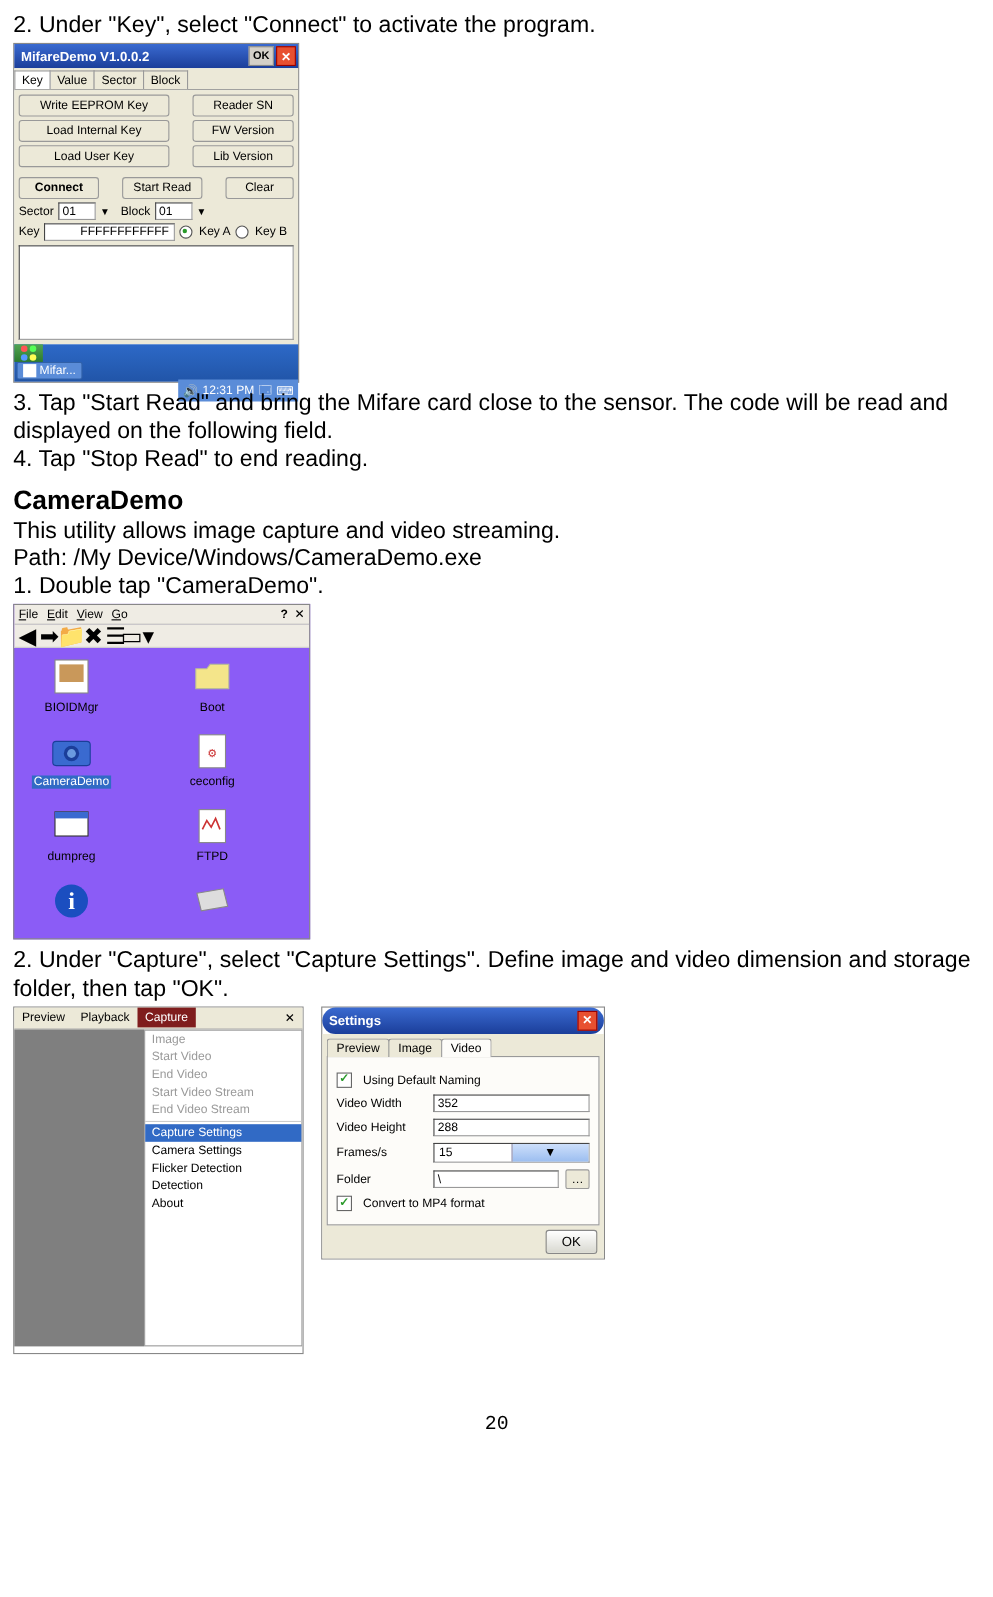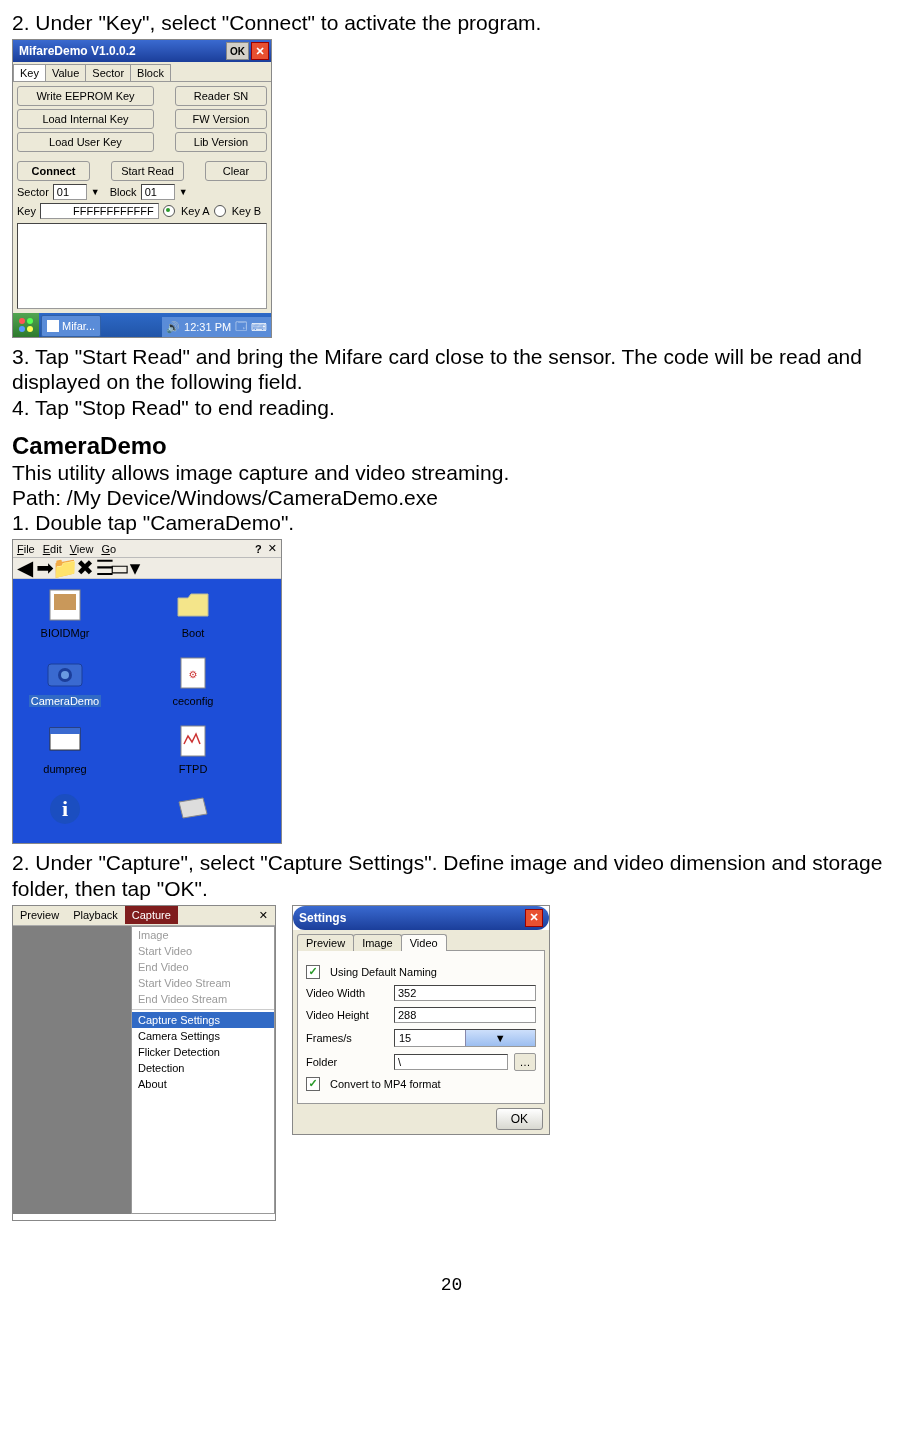--- a/index.html
+++ b/index.html
@@ -52,27 +52,27 @@
   .winbtn {
     font-size:11px; background:#ece9d8; border:1px solid #999;
     border-radius:3px; padding:3px 6px; flex:1; text-align:center;
   }
   .row { display:flex; align-items:center; gap:4px; font-size:11px; margin:3px 0;}
   .field { background:#fff; border:1px inset #999; font-size:11px; padding:1px 3px; width:26px; }
   .keyfield { width:82px;padding-left:32px; }
   .radio { width:10px;height:10px;border:1px solid #555;border-radius:50%;display:inline-block;vertical-align:middle; margin-right:2px; background:#fff; position:relative;}
   .radio.checked::after { content:""; position:absolute; left:2px; top:2px; width:4px; height:4px; background:#2a9a2a; border-radius:50%; }
   .textarea { background:#fff; border:1px inset #999; height:84px; margin-top:4px;}
-  .taskbar { display:flex; align-items:flex-end; background:linear-gradient(#2d69c7,#2155a8); height:24px; font-size:11px; color:#fff; }
+  .taskbar { display:flex; align-items:flex-start; background:linear-gradient(#2d69c7,#2155a8); height:34px; font-size:11px; color:#fff;flex-direction:column; }
   .startbtn { width:26px;height:24px;background:linear-gradient(#52a552,#2d7a2d); display:flex;align-items:center;justify-content:center;}
   .startbtn svg { width:16px;height:16px; }
   .taskbtn { background:#5a8cd8; border:1px solid #3060a8; margin:0 2px; padding:1px 5px; display:flex;align-items:center; gap:3px; height:18px; border-radius:2px;}
   .tray { margin-left:auto; background:#5a8cd8; padding:1px 4px; display:flex;align-items:center; gap:4px; height:18px;}
   
-  .explorer-win { width:268px; background:#1d4ed8;}
+  .explorer-win { width:268px; background:#8b5cf6;}
   .menubar { display:flex; background:#efece4; font-size:11px; border-bottom:1px solid #bbb; padding:2px 4px; align-items:center; }
   .menubar .menuitem { margin-right:8px; }
   .menubar .menuitem u { text-decoration: underline; }
   .menubar .right { margin-left:auto; display:flex; gap:6px; align-items:center; }
   .toolbar2 { display:flex; background:#efece4; padding:2px 4px; gap:4px; align-items:center; border-bottom:1px solid #ccc;}
   .tbicon { width:16px;height:16px; display:flex;align-items:center;justify-content:center; }
   .filesgrid { display:flex; flex-wrap:wrap; padding:6px 2px 2px 10px; gap:14px 44px; }
   .fileicon { width:84px; text-align:center; font-size:11px; }
   .fileicon.selected .lbl { background:#316ac5; color:#fff; }
   .fileicon .icon { height:40px; display:flex;align-items:center;justify-content:center; }

